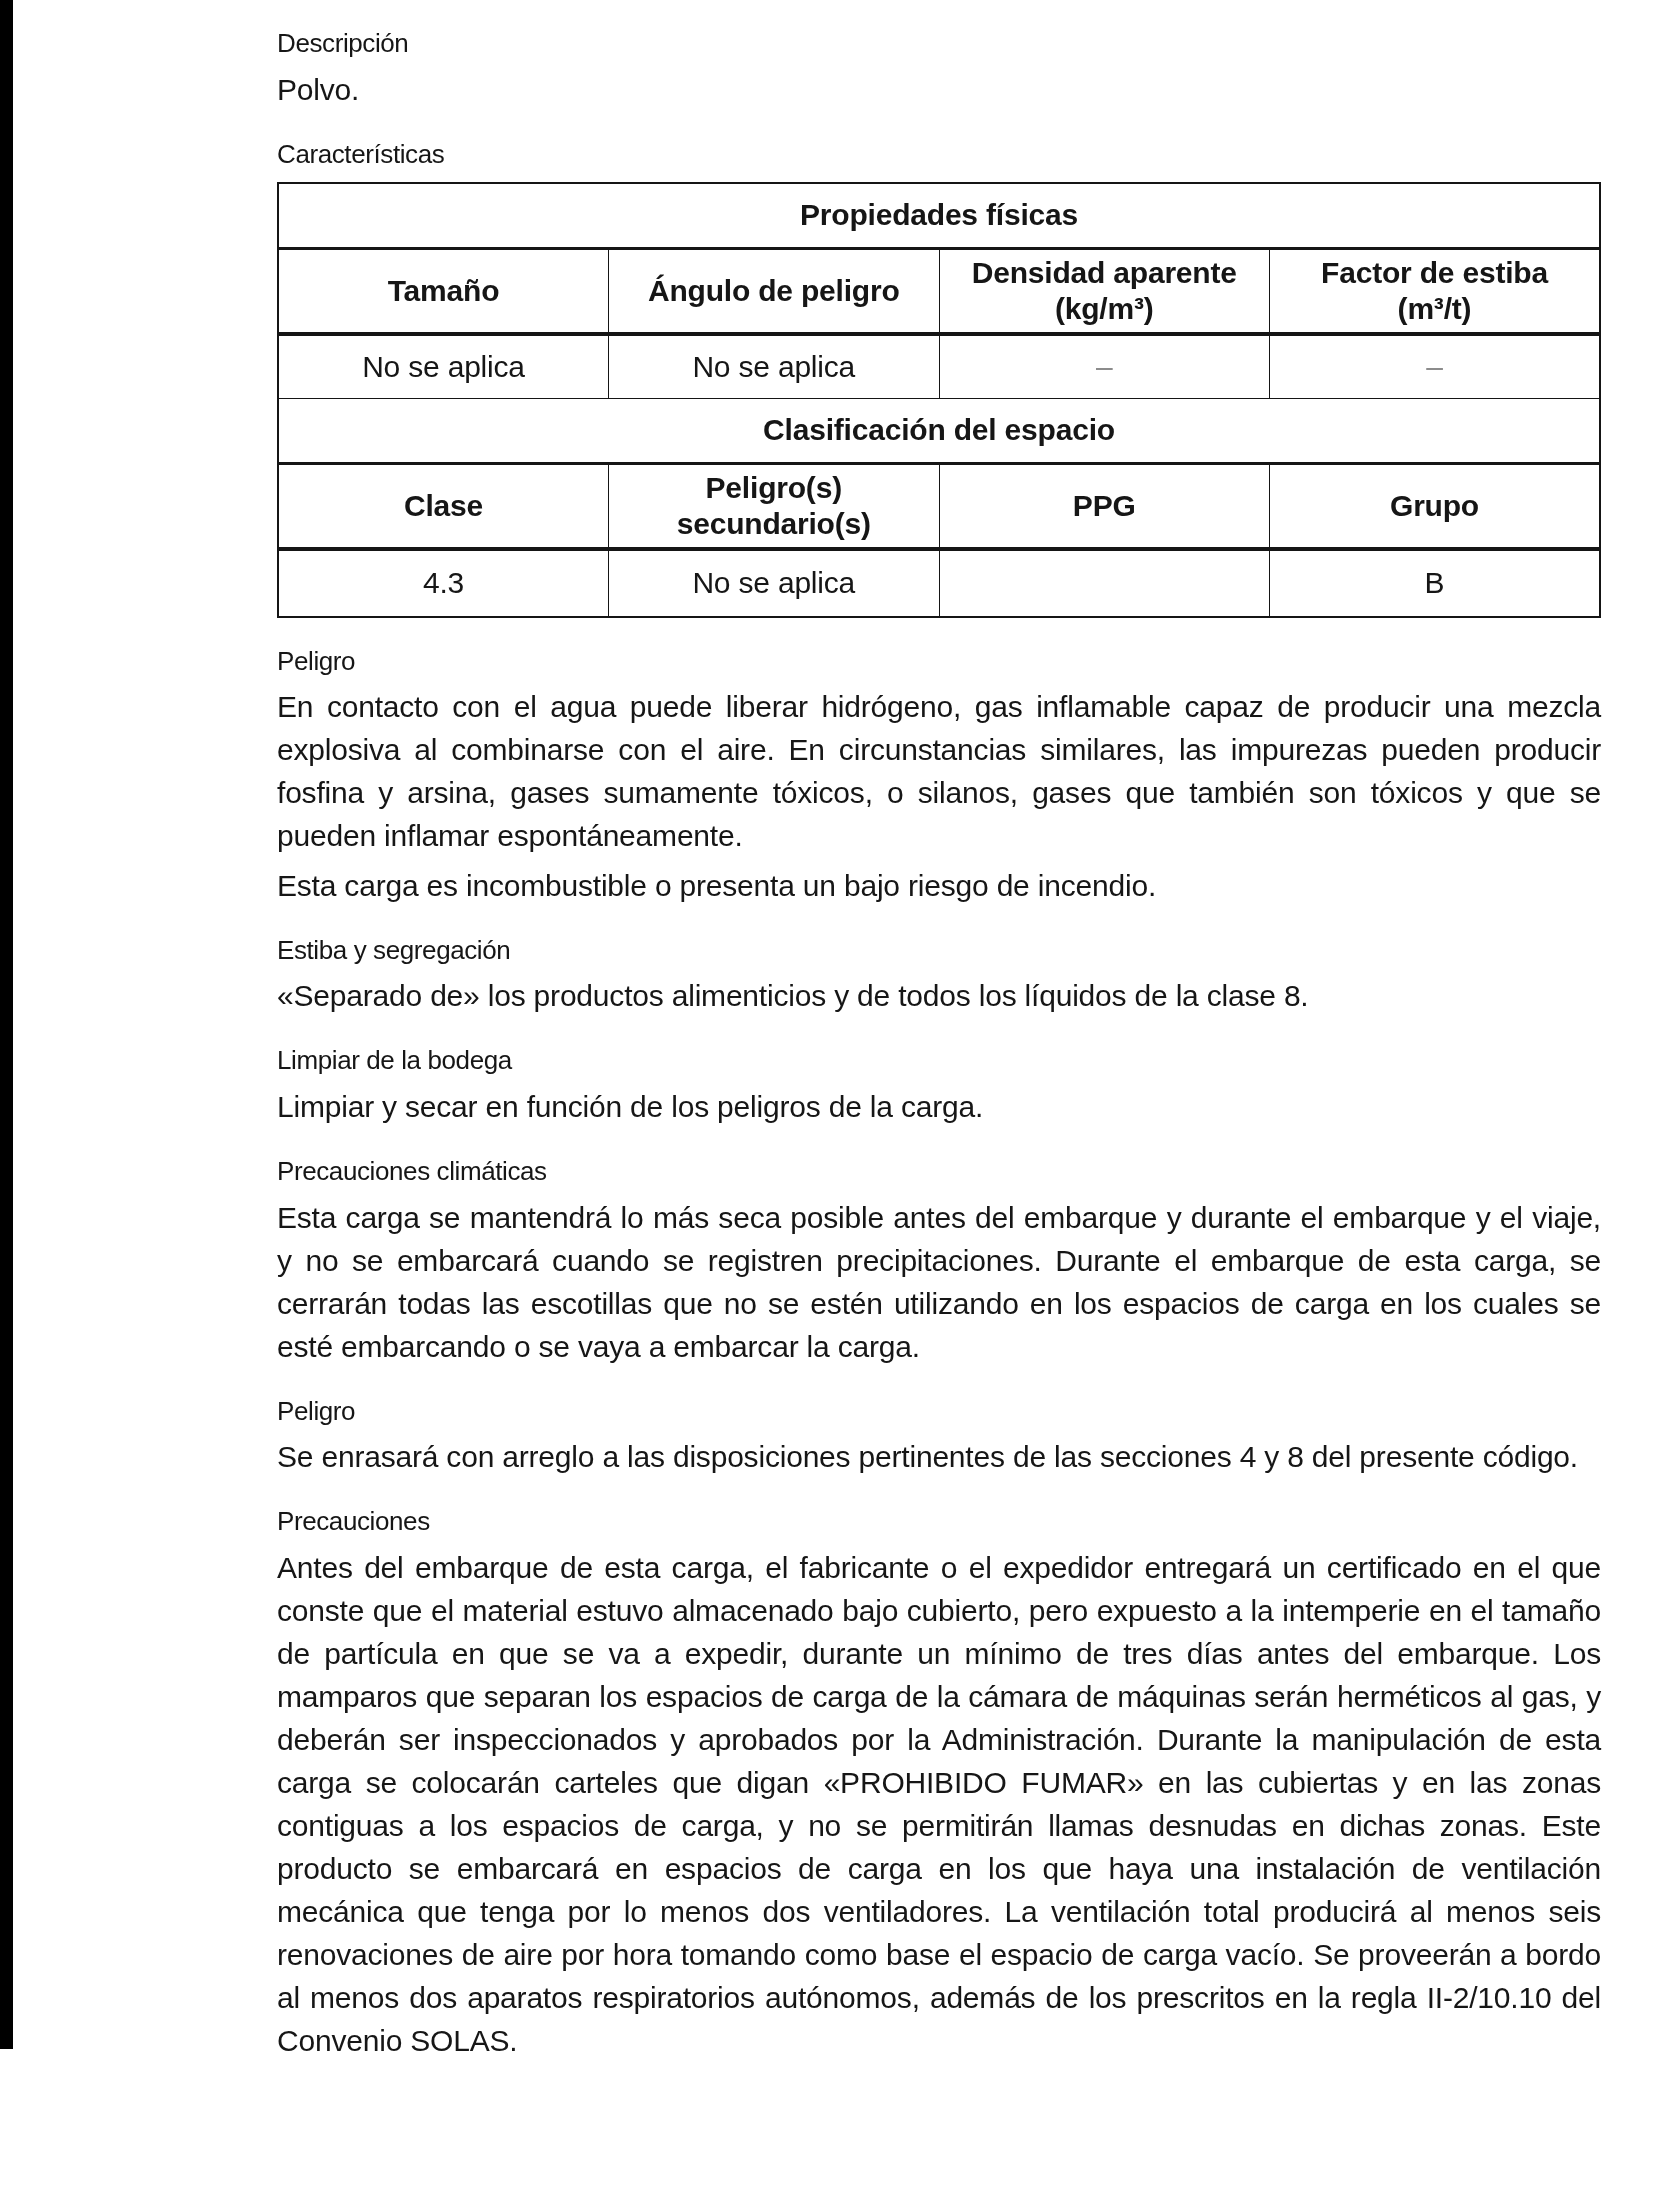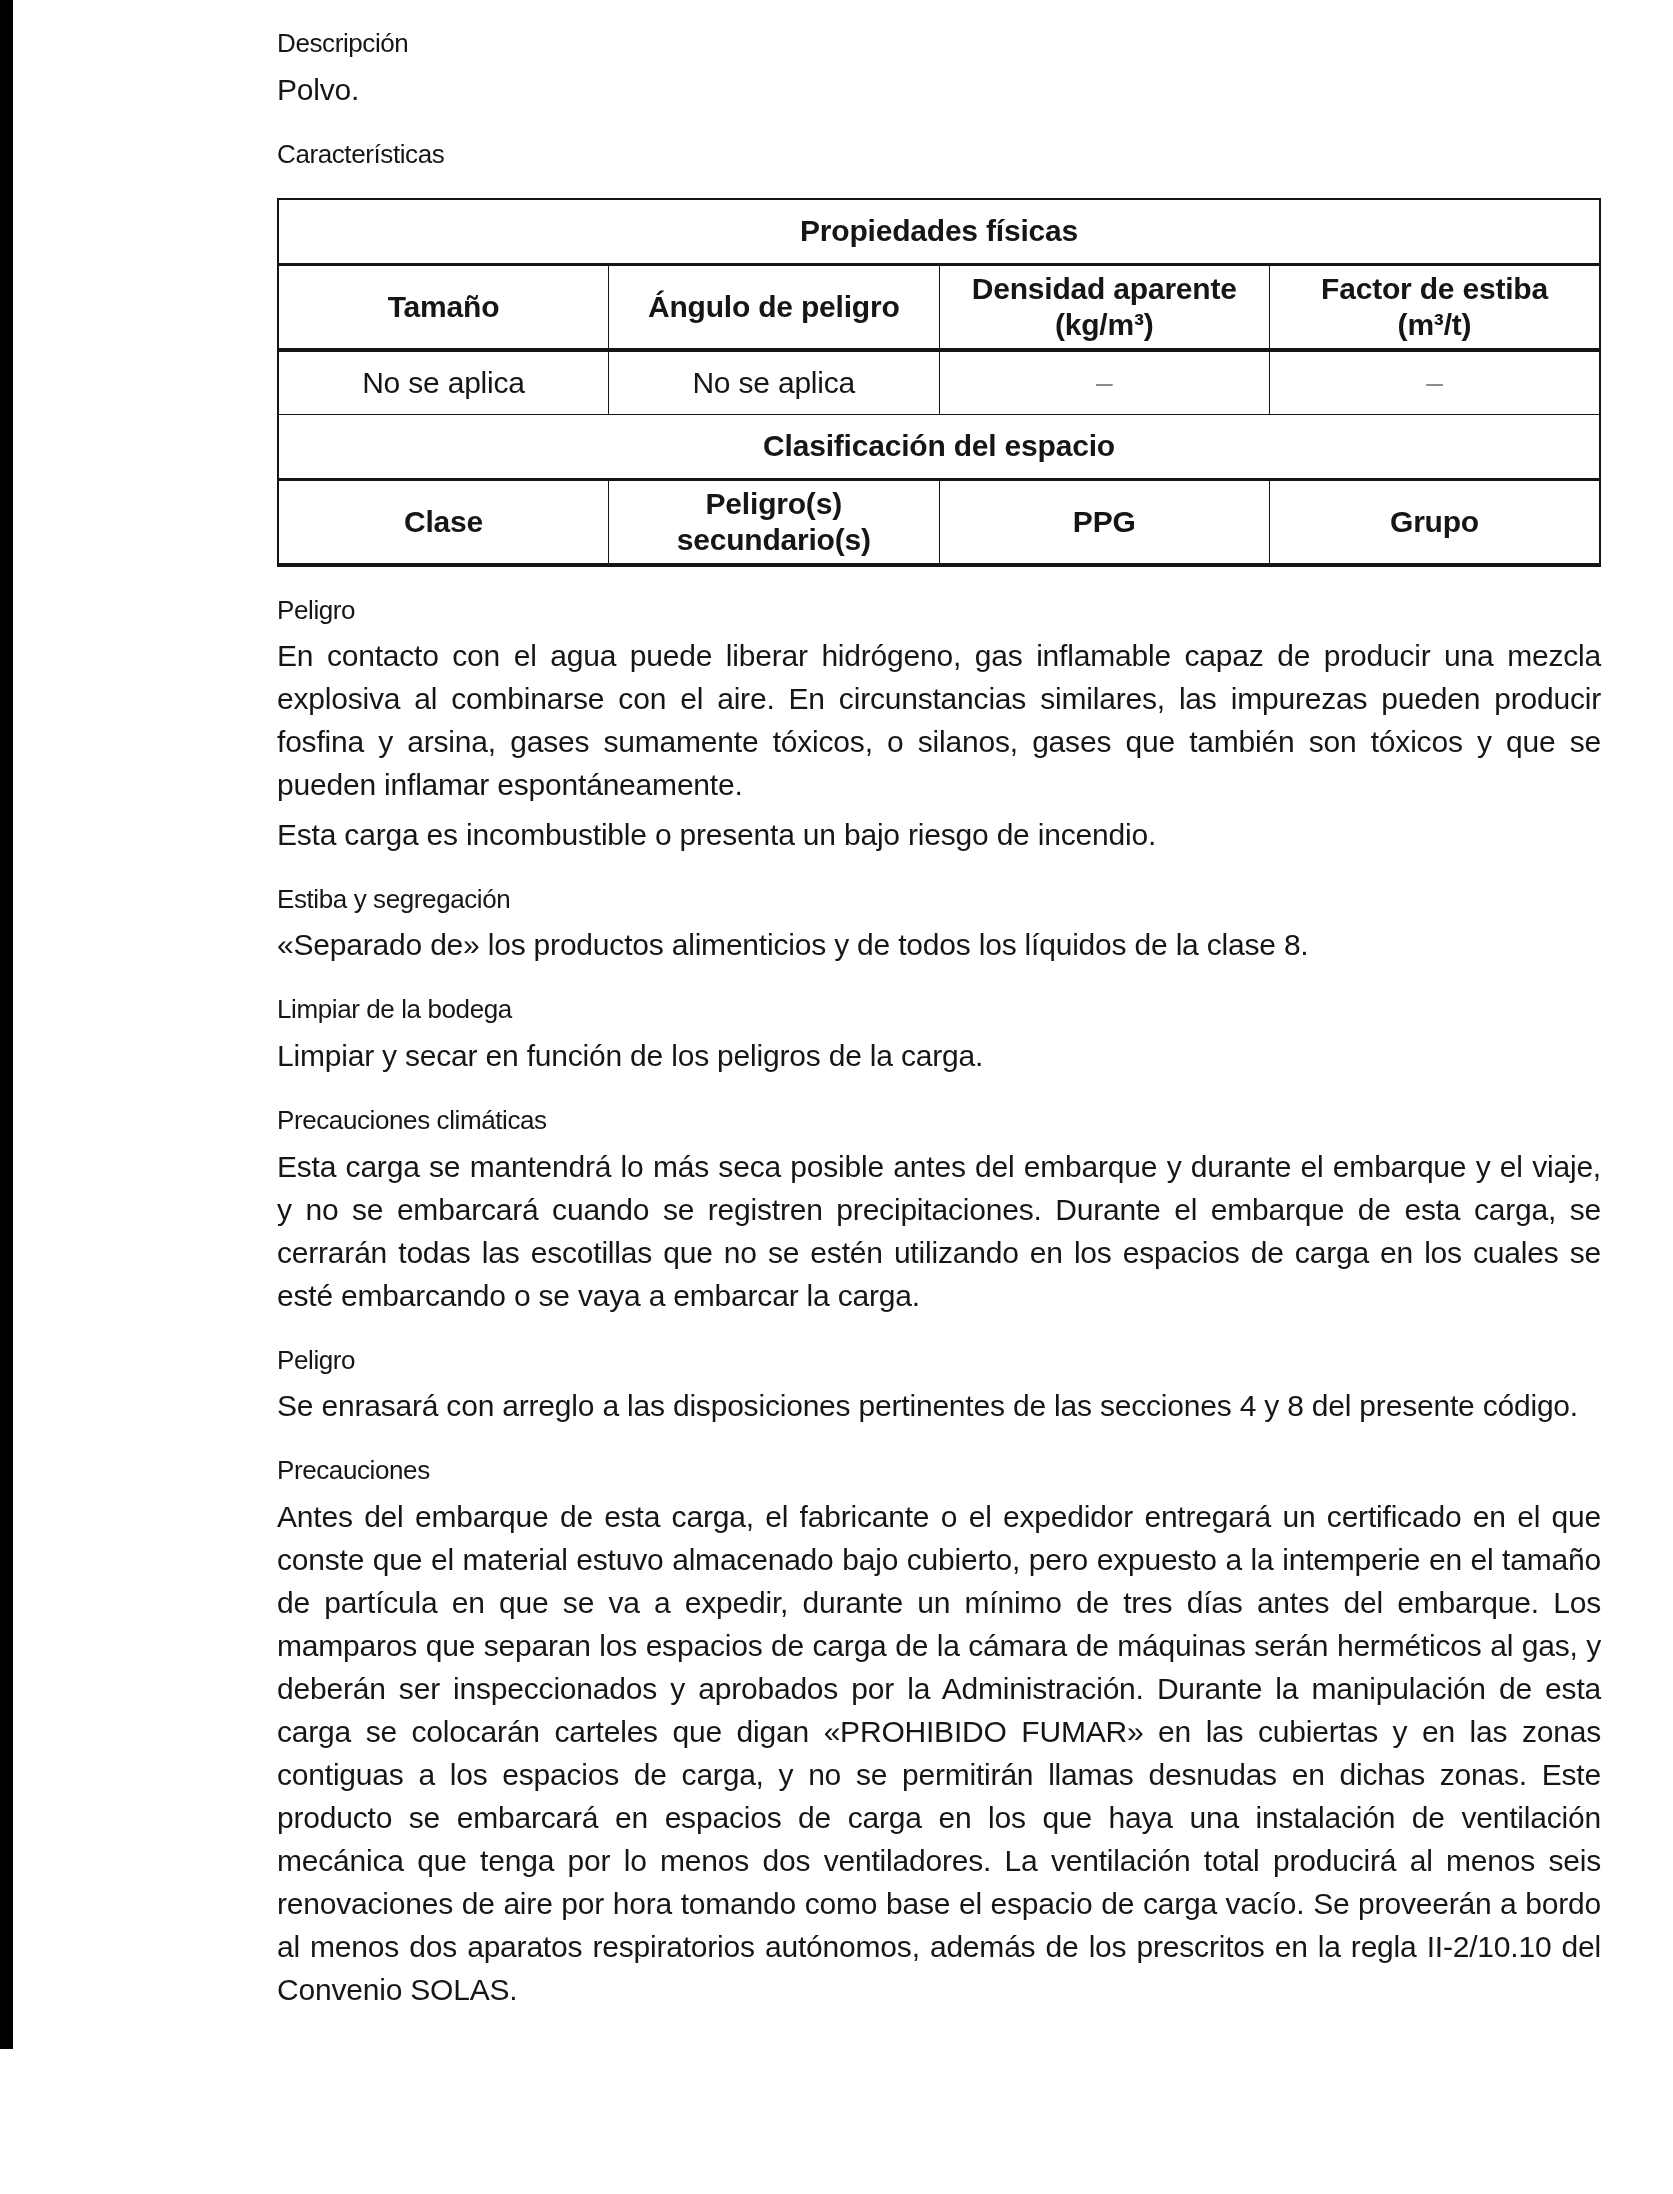--- a/index.html
+++ b/index.html
@@ -43,21 +43,21 @@
   p.body {
     margin: 4.7px 0 0 0;
     font-size: 30px;
     line-height: 43px;
     letter-spacing: -0.2px;
     text-align: justify;
   }
   p.body.follow { margin-top: 6.3px; }
   table.props {
     width: 100%;
-    margin-top: 24px;
+    margin-top: 8px;
     border-collapse: collapse;
     border: 2.4px solid #151515;
     table-layout: fixed;
   }
   table.props td {
     border: 1.6px solid #151515;
     text-align: center;
     vertical-align: middle;
     padding: 0 6.3px;
     font-size: 30px;
@@ -118,20 +118,26 @@
         <tr class="span-head">
           <td colspan="4">Clasificación del espacio</td>
         </tr>
         <tr class="col-head">
           <td>Clase</td>
           <td>Peligro(s)
 secundario(s)</td>
           <td>PPG</td>
           <td>Grupo</td>
         </tr>
+        <tr class="vals last">
+          <td>4.3</td>
+          <td>No se aplica</td>
+          <td></td>
+          <td>B</td>
+        </tr>
       </tbody>
     </table>
 
     <h2 class="sect">Peligro</h2>
     <p class="body">En contacto con el agua puede liberar hidrógeno, gas inflamable capaz de producir una mezcla explosiva al combinarse con el aire. En circunstancias similares, las impurezas pueden producir fosfina y arsina, gases sumamente tóxicos, o silanos, gases que también son tóxicos y que se pueden inflamar espontáneamente.</p>
     <p class="body follow">Esta carga es incombustible o presenta un bajo riesgo de incendio.</p>
 
     <h2 class="sect">Estiba y segregación</h2>
     <p class="body">«Separado de» los productos alimenticios y de todos los líquidos de la clase 8.</p>
 

